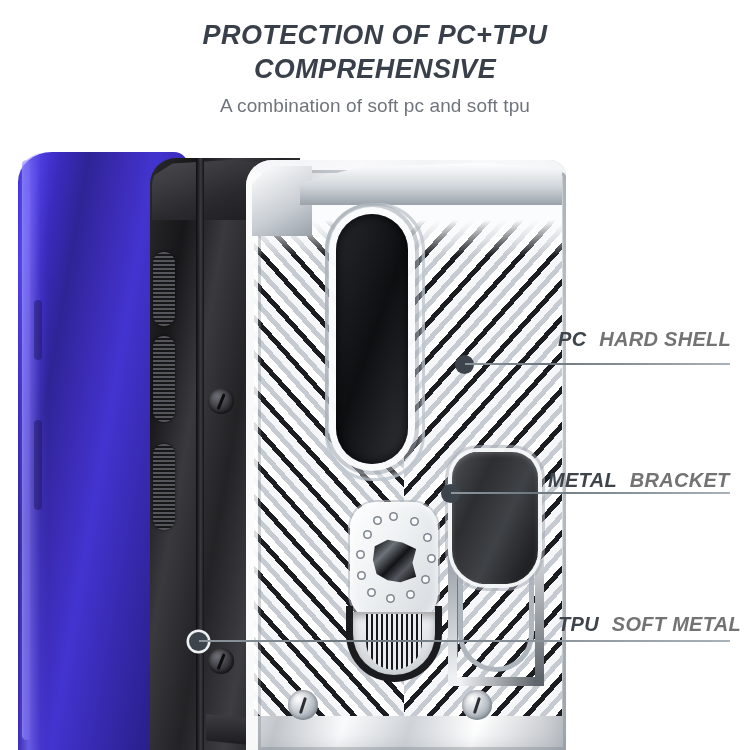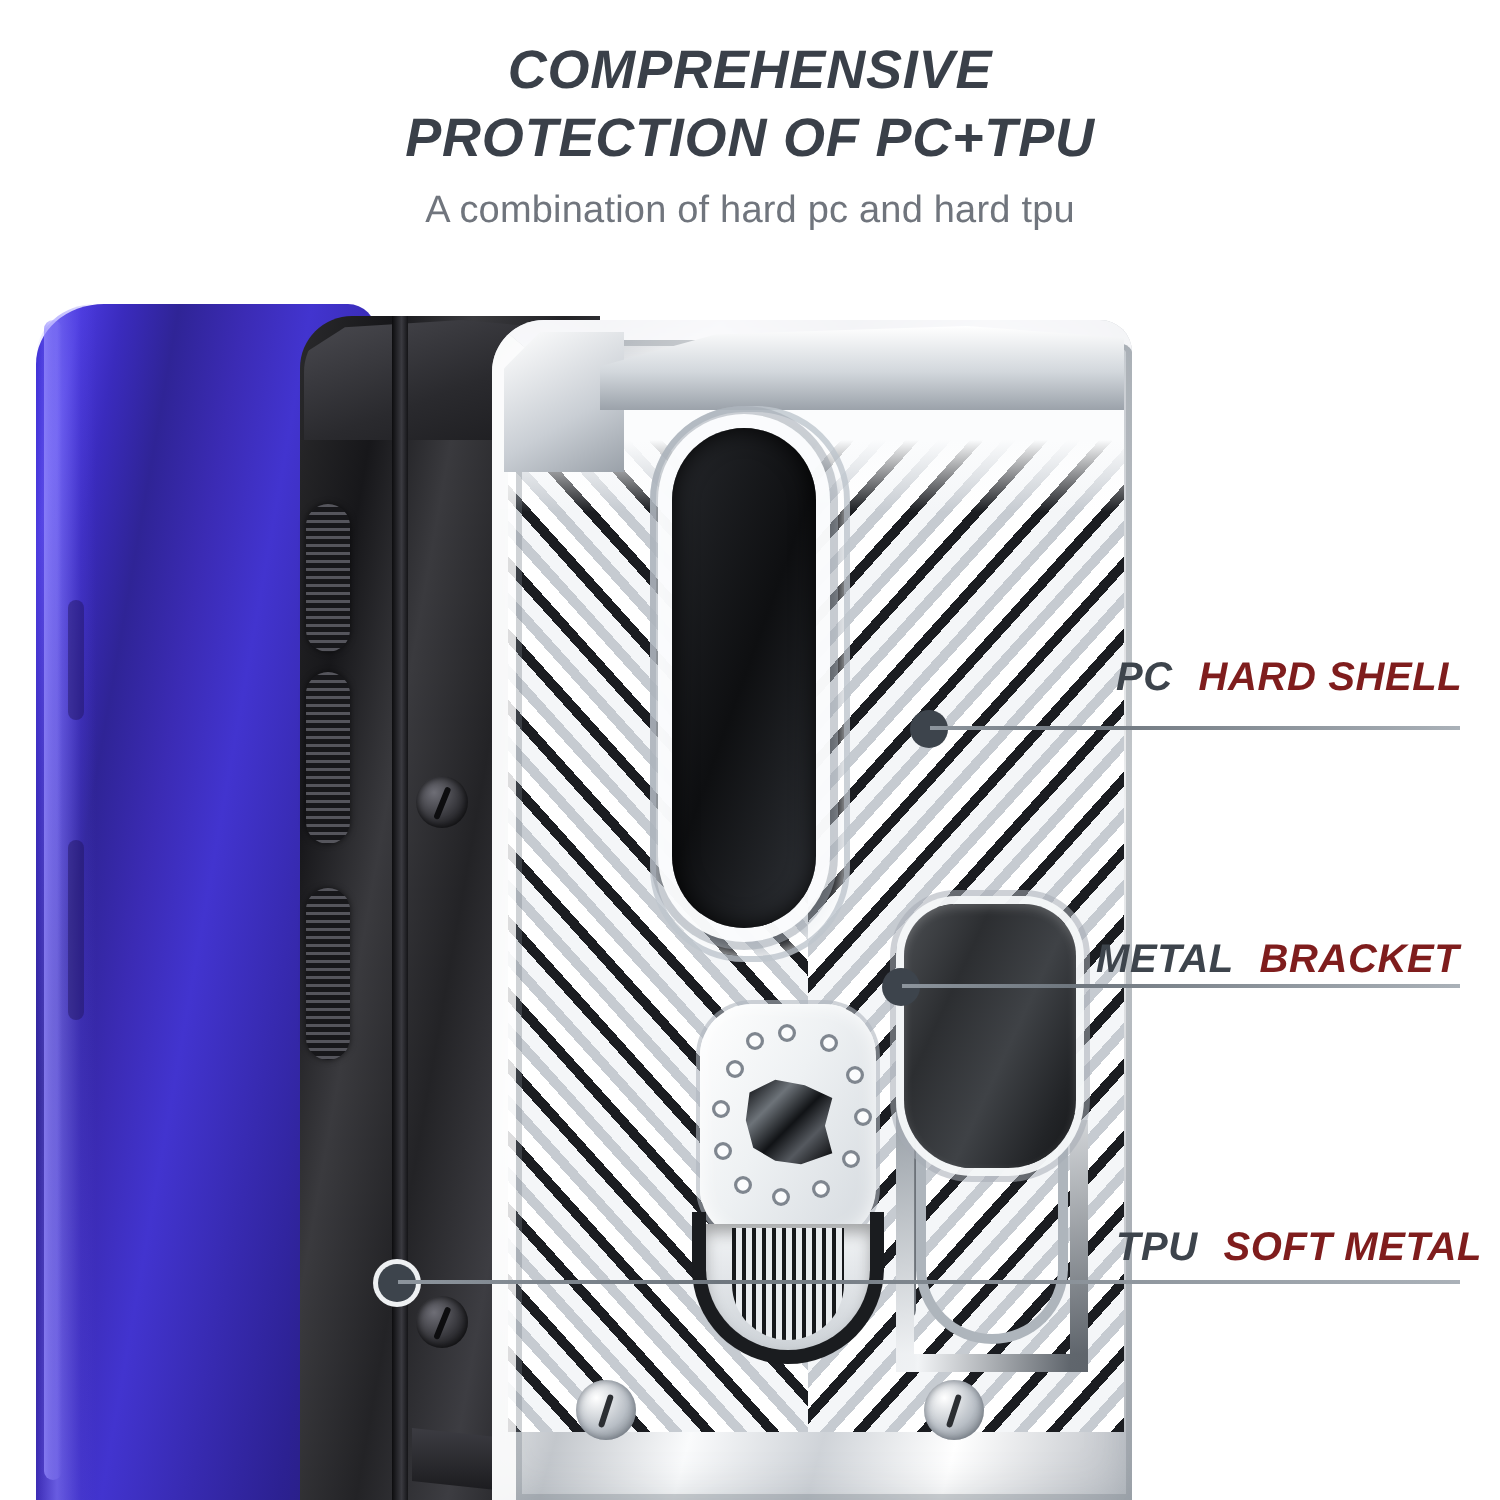--- a/index.html
+++ b/index.html
@@ -159,33 +159,33 @@
   
   .callout{position:absolute;height:0;}
   .c-line{position:absolute;height:2px;
           background:linear-gradient(90deg,#8d959d 0%,#6e767e 30%,#aab1b8 100%);}
   .c-dot{position:absolute;width:19px;height:19px;border-radius:50%;
          background:#3d444c;}
   .c-dot.ring{background:#3d444c;box-shadow:0 0 0 2.5px #eef0f2;}
   .c-label{position:absolute;font-size:20px;font-weight:700;font-style:italic;
            white-space:nowrap;letter-spacing:.3px;}
   .c-strong{color:#3d444c;}
-  .c-soft{color:#7f1d1d;}
+  .c-soft{color:#737373;}
 </style>
 </head>
 <body>
 
 <div id="stage">
 
   <div class="head">
     <div class="title">
+      <div>PROTECTION OF PC+TPU</div>
       <div>COMPREHENSIVE</div>
-      <div>PROTECTION OF PC+TPU</div>
-    </div>
-    <div class="subtitle">A combination of hard pc and hard tpu</div>
+    </div>
+    <div class="subtitle">A combination of soft pc and soft tpu</div>
   </div>
 
   <div class="art">
 
     <div class="phone"></div>
     <div class="phone-hi"></div>
     <div class="phone-edge"></div>
     <div class="phone-btn" style="top:300px;height:60px;"></div>
     <div class="phone-btn" style="top:420px;height:90px;"></div>
 

